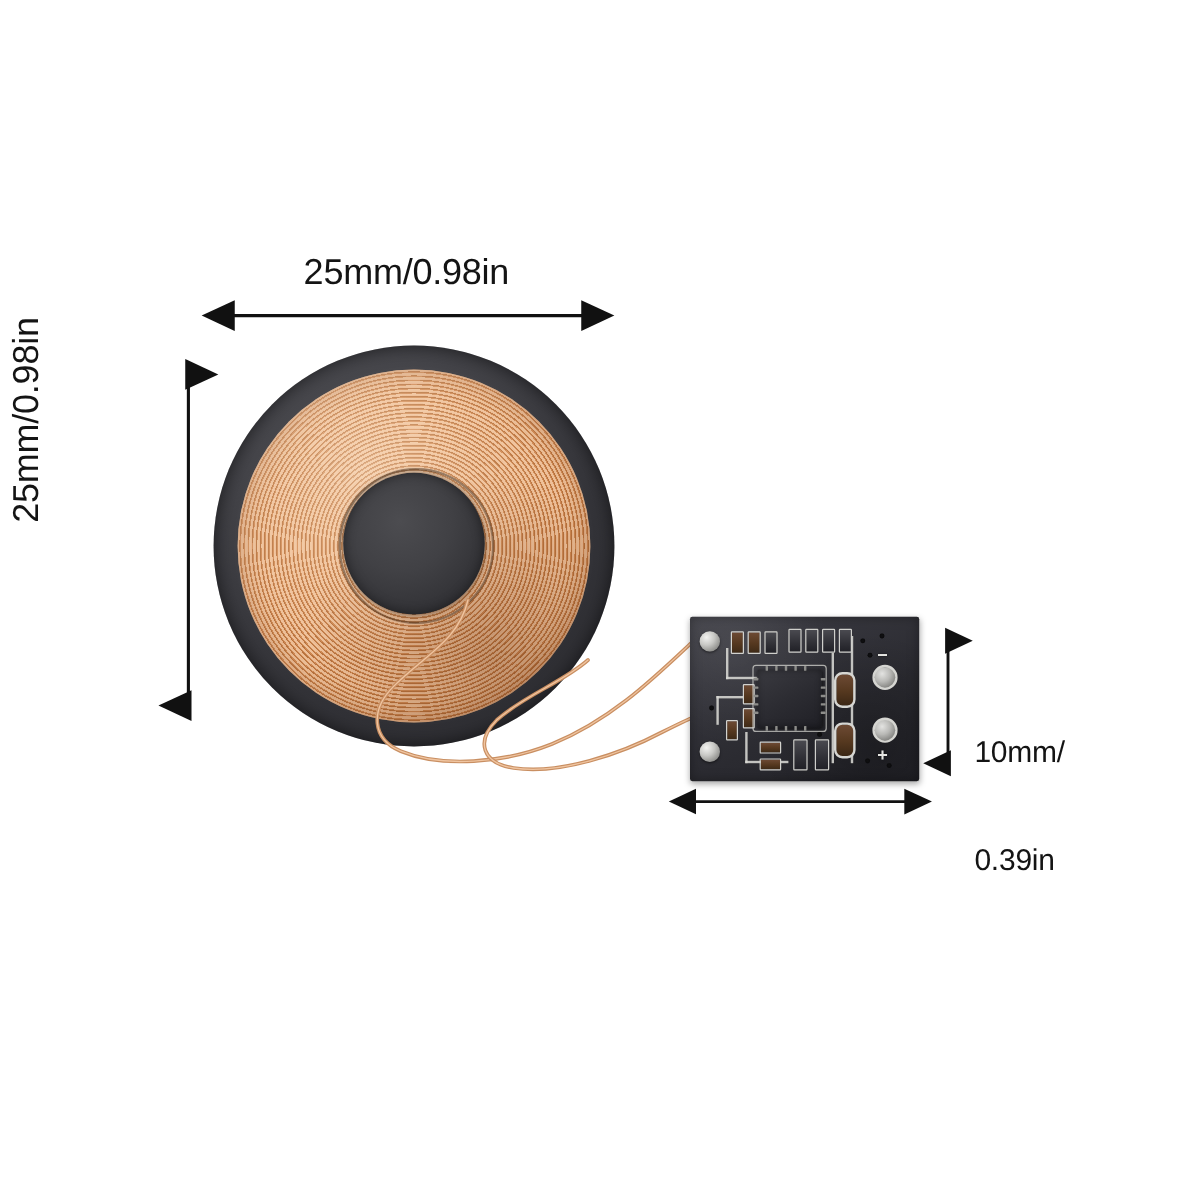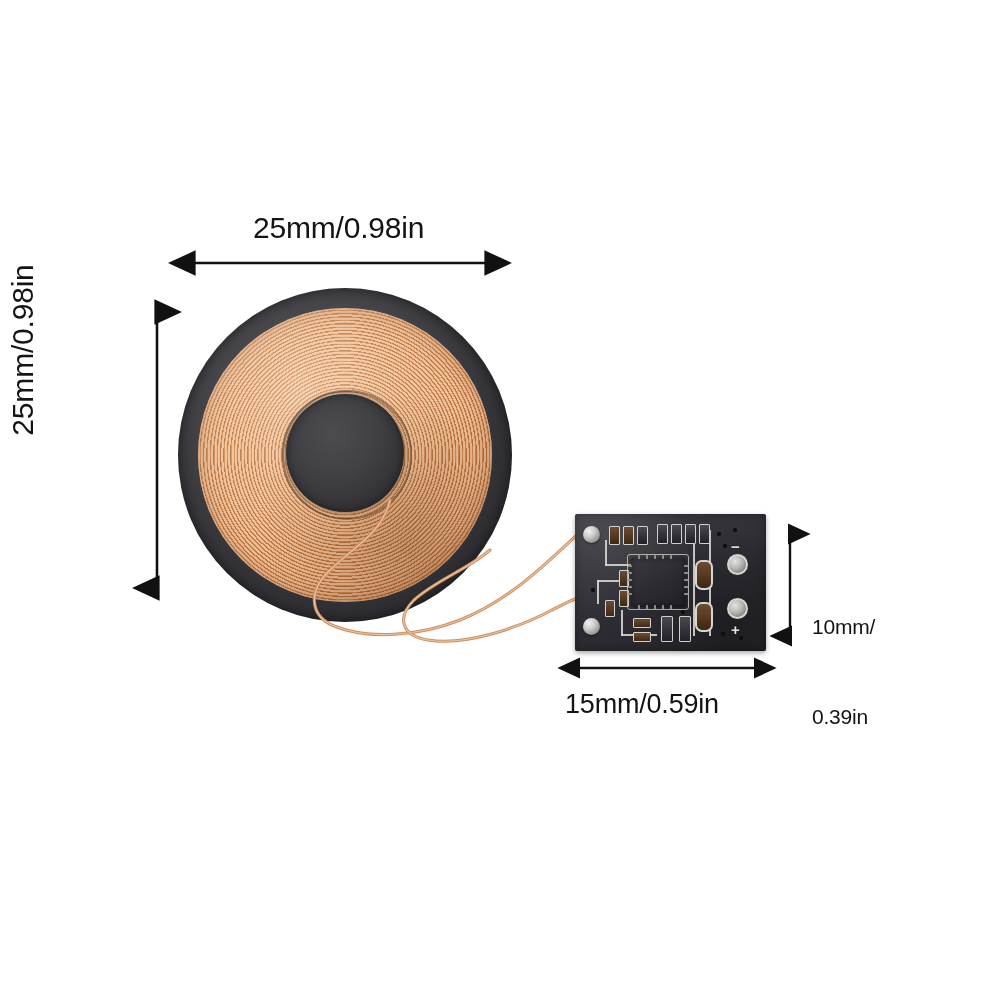--- a/index.html
+++ b/index.html
@@ -40,21 +40,21 @@
     font-size: 30px;
     line-height: 34px;
     transform: rotate(-90deg);
     transform-origin: 20px 120px;
     width: 240px;
     text-align: center;
   }
   #label-pcb-height {
     left: 812px;
     top: 552px;
-    font-size: 21px;
+    font-size: 25px;
     line-height: 30px;
   }
   #label-pcb-width {
     left: 565px;
     top: 688px;
     font-size: 27px;
     line-height: 32px;
   }
 
   
@@ -246,21 +246,20 @@
 
   <div class="dim-label" id="label-coil-width">25mm/0.98in</div>
 
   <div class="dim-label" id="label-coil-height">25mm/0.98in</div>
 
   <div class="dim-label" id="label-pcb-height">
     <div>10mm/</div>
     <div>0.39in</div>
   </div>
 
-  <div class="dim-label" id="label-pcb-width">15mm/0.59in</div>
 
   <svg class="arrow-svg" style="left:170px; top:250px; width:340px; height:26px;" viewBox="0 0 340 26">
     <defs>
       <marker id="ahL" markerWidth="11" markerHeight="11" refX="10" refY="5.5" orient="auto">
         <path d="M11,0.6 L11,10.4 L0.4,5.5 Z" fill="#111111"></path>
       </marker>
       <marker id="ahR" markerWidth="11" markerHeight="11" refX="1" refY="5.5" orient="auto">
         <path d="M0,0.6 L0,10.4 L10.6,5.5 Z" fill="#111111"></path>
       </marker>
     </defs>

